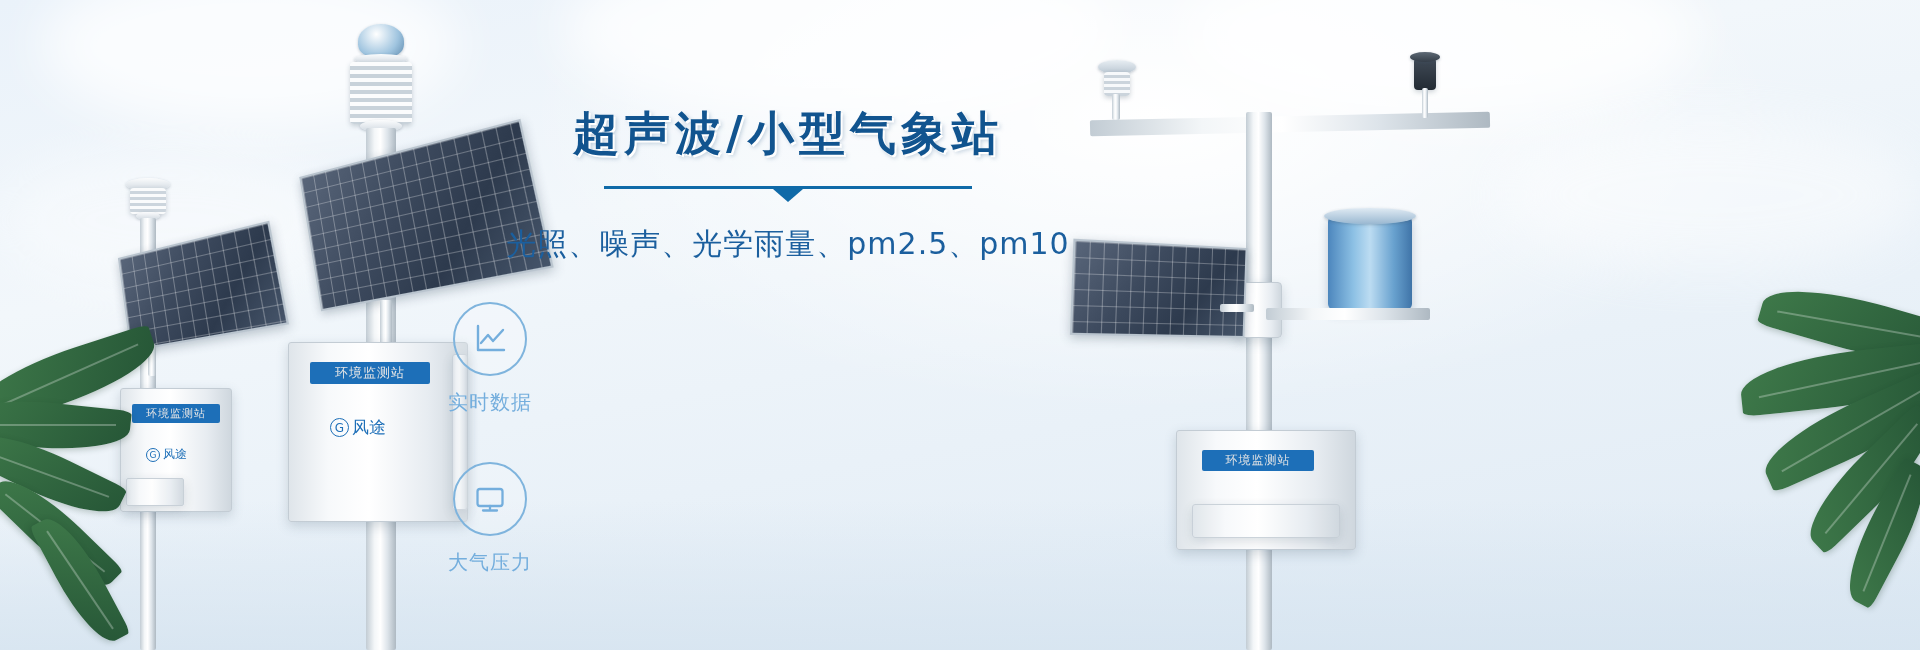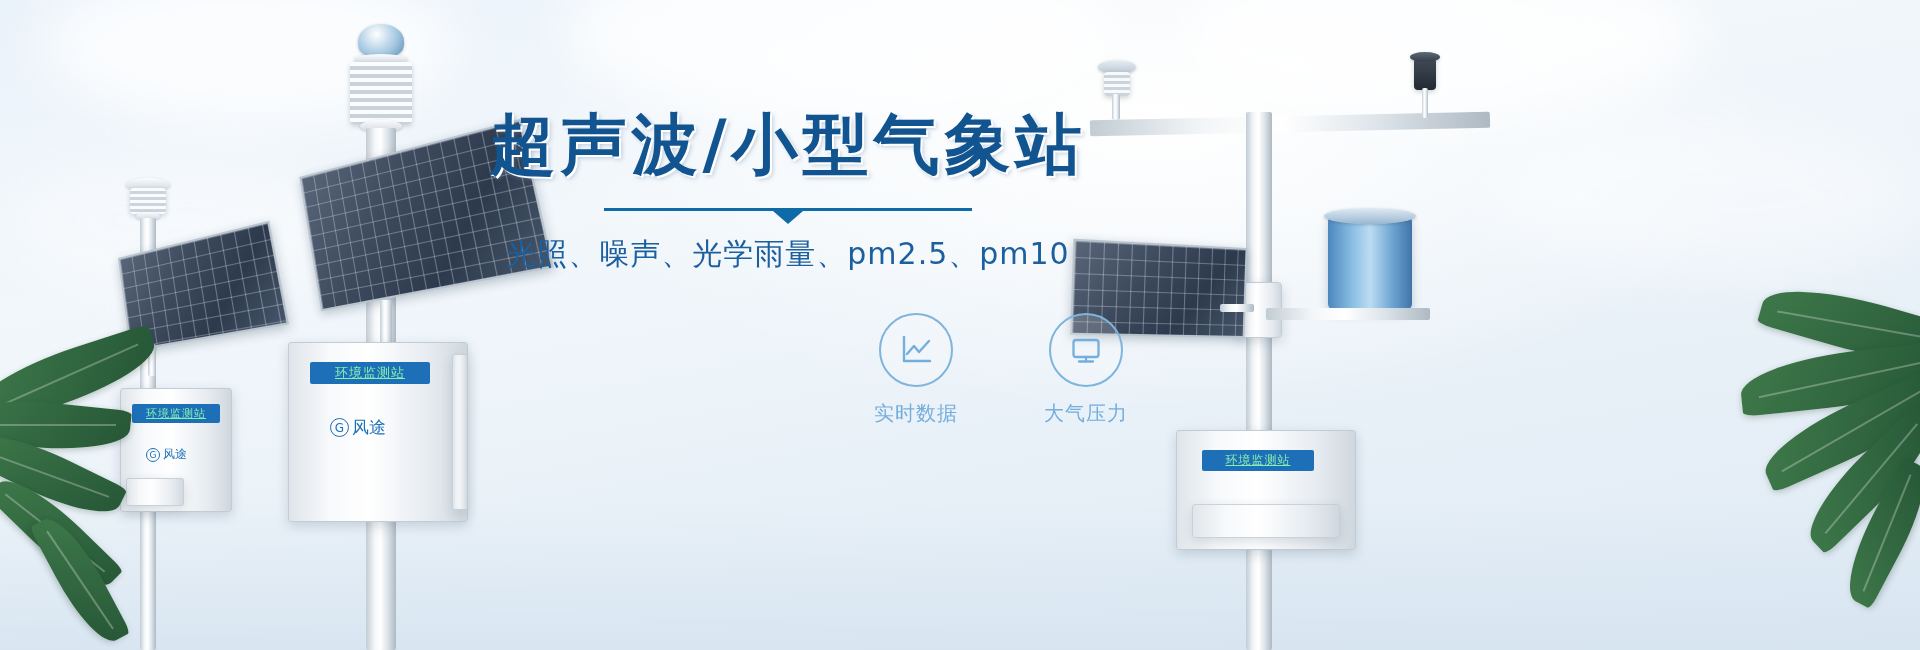--- a/index.html
+++ b/index.html
@@ -36,21 +36,21 @@
   
   .center-block {
     position:absolute;
     left:428px; top:108px;
     width:720px;
     text-align:center;
     z-index:40;
   }
   .main-title {
     font-family:"DejaVu Sans","Liberation Sans",sans-serif;
-    font-size:66px;
+    font-size:46px;
     font-weight:bold;
     letter-spacing:5px;
     color:#11548f;
     line-height:1.12;
     text-shadow:
        2px 2px 0 #ffffff,
        3px 3px 4px rgba(120,150,180,.45);
     white-space:nowrap;
   }
   .divider-wrap {
@@ -73,29 +73,31 @@
     border-right:15px solid transparent;
     border-top:13px solid #0f6aa8;
   }
   .sub-line {
     font-family:"DejaVu Sans","Liberation Sans",sans-serif;
     font-size:30px;
     color:#1b5f9e;
     letter-spacing:1px;
     line-height:1.62;
     white-space:nowrap;
+    margin-top:12px;
   }
   .sub-1 { margin-top:14px; }
 
   
   .features {
     display:flex;
-    justify-content:flex-end;
+    justify-content:space-between;
     gap:46px;
     margin-top:34px;
+    flex-direction:column;
   }
   .feature { width:124px; text-align:center; }
   .feature-circle {
     width:74px; height:74px;
     margin:0 auto;
     border:2px solid #7fb4dd;
     border-radius:50%;
     display:flex; align-items:center; justify-content:center;
     background:rgba(255,255,255,.18);
   }
@@ -130,27 +132,26 @@
   .box {
     position:absolute;
     background:linear-gradient(to right,#dfe5ea 0%,#f7f9fb 22%,#ffffff 45%,#e7ecf1 78%,#cfd7de 100%);
     border:1px solid #c3ccd4;
     border-radius:3px;
     box-shadow:0 4px 12px rgba(70,90,110,.22);
   }
   .box-label {
     position:absolute;
     background:#1d6fb8;
-    color:#86efac;
+    color:#e5e5e5;
     font-family:"DejaVu Sans","Liberation Sans",sans-serif;
     display:flex; align-items:center; justify-content:center;
     letter-spacing:1px;
     border-radius:2px;
     white-space:nowrap;
-    text-decoration:underline;
   }
   .brand {
     position:absolute;
     display:flex; align-items:center; gap:3px;
     color:#1d6fb8;
     font-family:"DejaVu Sans","Liberation Sans",sans-serif;
     white-space:nowrap;
   }
   .brand .bmark {
     display:inline-block;

